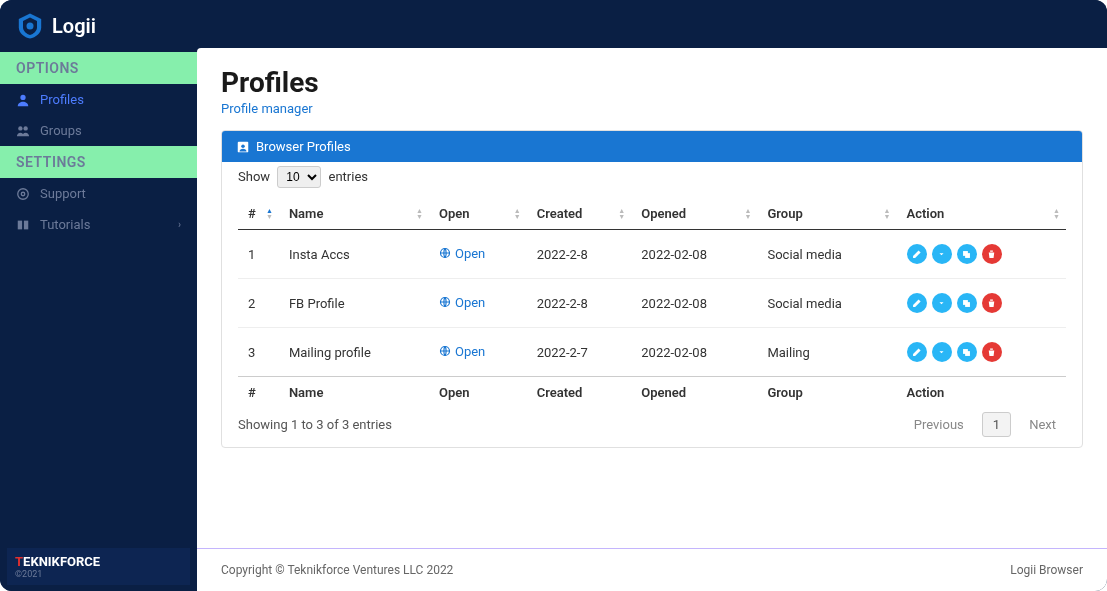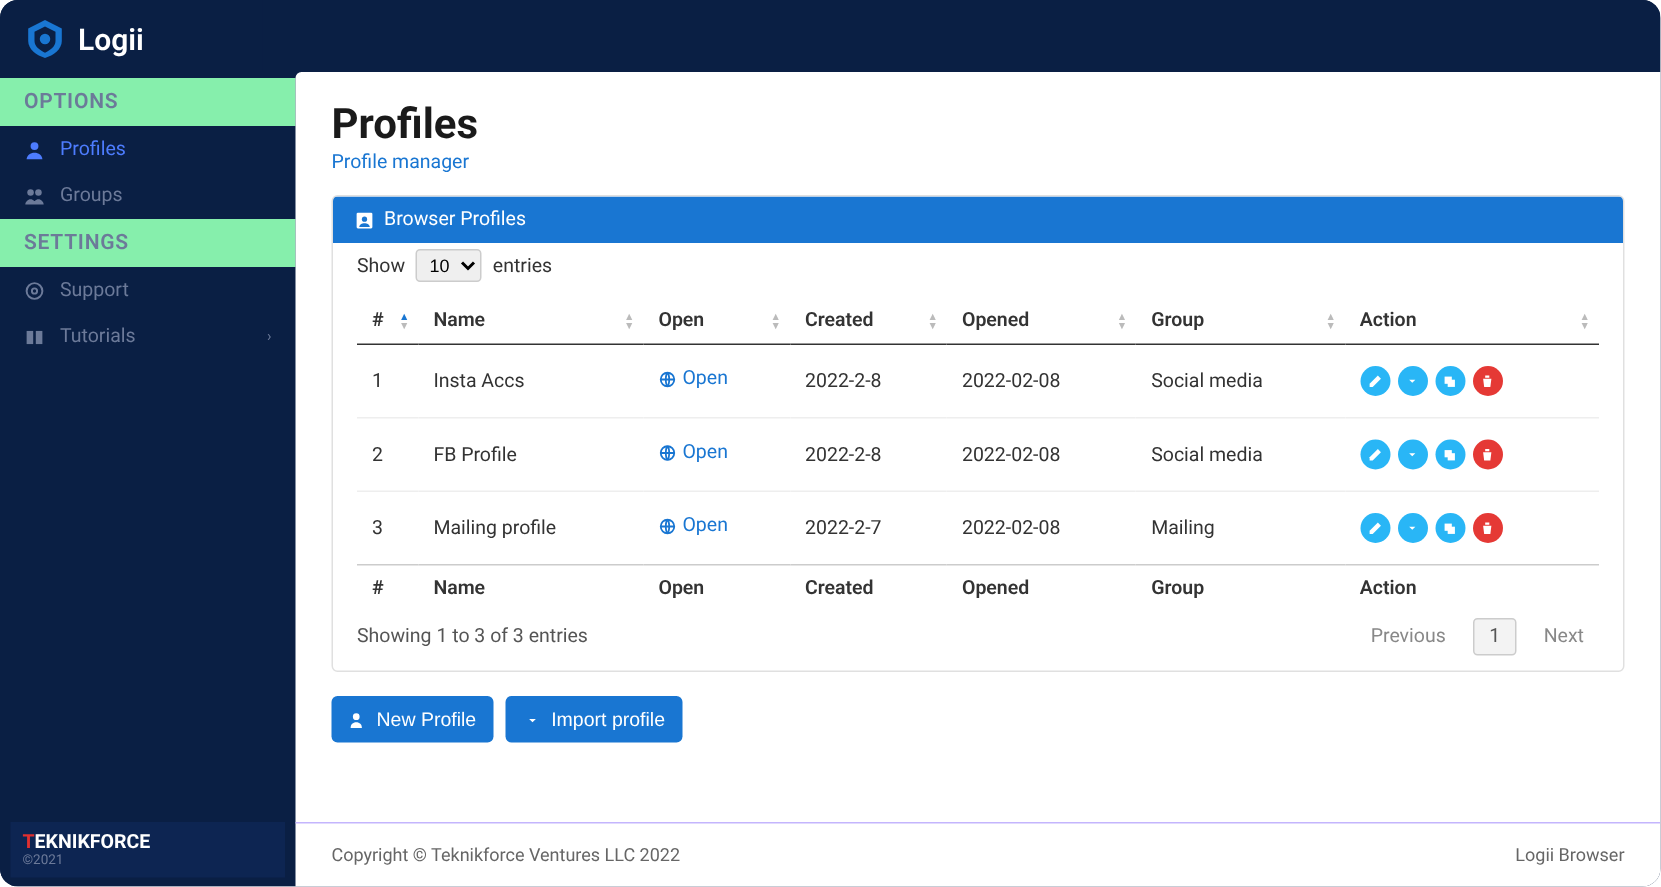--- a/index.html
+++ b/index.html
@@ -303,35 +303,20 @@
             <div>Showing 1 to 3 of 3 entries</div>
             <div class="pagination">
               <span class="page-btn">Previous</span>
               <span class="page-num">1</span>
               <span class="page-btn">Next</span>
             </div>
           </div>
         </div>
       </div>
 
-      <div class="buttons-row">
-        <button class="btn">
-          <svg width="12" height="12" viewBox="0 0 16 16" fill="#fff">
-              <circle cx="6" cy="5" r="3"></circle>
-              <path d="M1 15c0-3 2-5 5-5s5 2 5 5"></path>
-            </svg>
-          <span>New Profile</span>
-        </button>
-        <button class="btn">
-          <svg width="12" height="12" viewBox="0 0 16 16" fill="#fff">
-              <path d="M8 2v8M5 7l3 3 3-3M3 13h10"></path>
-            </svg>
-          <span>Import profile</span>
-        </button>
-      </div>
     </div>
 
     <div class="footer">
       <span>Copyright © Teknikforce Ventures LLC 2022</span>
       <span>Logii Browser</span>
     </div>
   </div>
 </div>
 
 </body></html>

